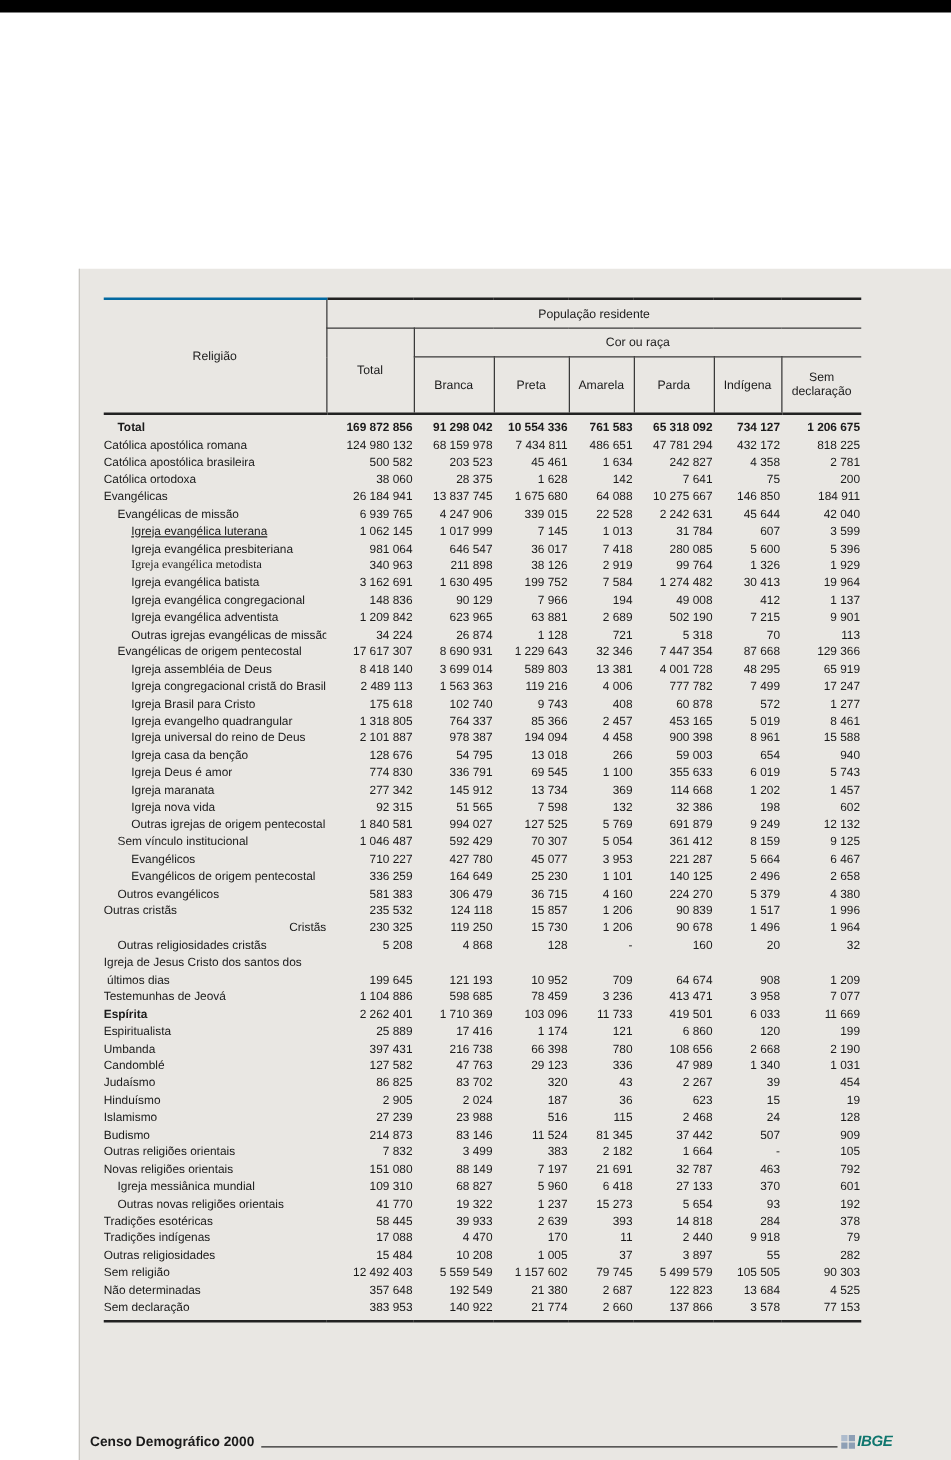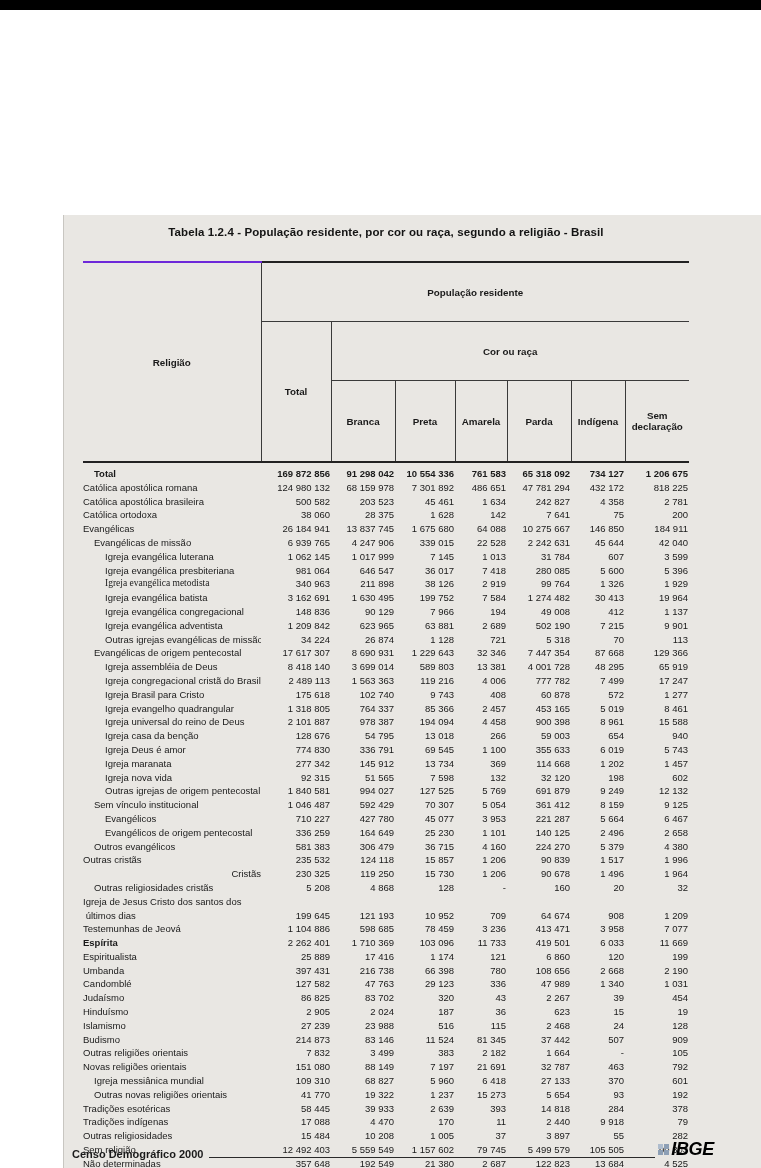--- a/index.html
+++ b/index.html
@@ -31,28 +31,28 @@
     letter-spacing:0.1px;
     color:#141414;
   }
   table.data-table {
     border-collapse:collapse;
     table-layout:fixed;
     margin:23px 0 0 19px;
     width:606px;
   }
   thead th {
-    font-weight:bold;
+    font-weight:normal;
     font-size:9.8px;
     text-align:center;
     vertical-align:middle;
-    padding:20px 1px;
+    padding:2px 1px;
     color:#1a1a1a;
   }
-  .th-religion { border-top:2px solid #6d28d9; border-bottom:2px solid #222; }
+  .th-religion { border-top:2px solid #0369a1; border-bottom:2px solid #222; }
   .th-pop      { border-top:2px solid #222; border-bottom:1px solid #3a3a3a; border-left:1px solid #3a3a3a; height:18px; }
   .th-total    { border-bottom:2px solid #222; border-left:1px solid #3a3a3a; }
   .th-cor      { border-bottom:1px solid #3a3a3a; border-left:1px solid #3a3a3a; height:18px; }
   .race-th     { border-bottom:2px solid #222; border-left:1px solid #3a3a3a; height:40px; }
   tbody td {
     font-size:9.5px;
     line-height:13.8px;
     height:13.8px;
     padding:0;
     vertical-align:bottom;
@@ -80,35 +80,34 @@
     display:inline-grid;
     grid-template-columns:5px 5px;
     grid-template-rows:5px 5px;
     gap:1px;
     margin-right:2px;
   }
   .logo-squares i { display:block; background:#8d9fb5; }
   .logo-squares i:first-child { background:#aebccd; }
   .logo-text {
     font-style:italic; font-weight:bold;
-    font-size:18px; letter-spacing:-0.3px;
-    color:#000000;
+    font-size:12px; letter-spacing:-0.3px;
+    color:#0f766e;
     text-align:right;
   }
   .footer-links { margin-top:3px; font-size:10px; display:flex; }
   .footer-links span { margin-right:17px; }
 </style>
 </head>
 <body>
 
 <div class="black-bar"></div>
 
 <div class="scan-page">
 
-  <div class="doc-title">Tabela 1.2.4 - População residente, por cor ou raça, segundo a religião - Brasil</div>
 
   <table class="data-table">
     <colgroup>
       <col style="width:178px">
         <col style="width:70px">
         <col style="width:64px">
         <col style="width:60px">
       <col style="width:52px">
         <col style="width:64px">
         <col style="width:54px">
@@ -140,21 +139,21 @@
           <td class="num">10 554 336</td>
           <td class="num">761 583</td>
           <td class="num">65 318 092</td>
           <td class="num">734 127</td>
           <td class="num">1 206 675</td>
         </tr>
         <tr>
           <td class="label" style="padding-left: 0px;">Católica apostólica romana</td>
           <td class="num">124 980 132</td>
           <td class="num">68 159 978</td>
-          <td class="num">7 301 892</td>
+          <td class="num">7 434 811</td>
           <td class="num">486 651</td>
           <td class="num">47 781 294</td>
           <td class="num">432 172</td>
           <td class="num">818 225</td>
         </tr>
         <tr>
           <td class="label" style="padding-left: 0px;">Católica apostólica brasileira</td>
           <td class="num">500 582</td>
           <td class="num">203 523</td>
           <td class="num">45 461</td>
@@ -187,21 +186,21 @@
           <td class="label" style="padding-left: 11px;">Evangélicas de missão</td>
           <td class="num">6 939 765</td>
           <td class="num">4 247 906</td>
           <td class="num">339 015</td>
           <td class="num">22 528</td>
           <td class="num">2 242 631</td>
           <td class="num">45 644</td>
           <td class="num">42 040</td>
         </tr>
         <tr>
-          <td class="label" style="padding-left: 22px;">Igreja evangélica luterana</td>
+          <td class="label" style="padding-left: 22px; text-decoration: underline;">Igreja evangélica luterana</td>
           <td class="num">1 062 145</td>
           <td class="num">1 017 999</td>
           <td class="num">7 145</td>
           <td class="num">1 013</td>
           <td class="num">31 784</td>
           <td class="num">607</td>
           <td class="num">3 599</td>
         </tr>
         <tr>
           <td class="label" style="padding-left: 22px;">Igreja evangélica presbiteriana</td>
@@ -352,21 +351,21 @@
           <td class="num">114 668</td>
           <td class="num">1 202</td>
           <td class="num">1 457</td>
         </tr>
         <tr>
           <td class="label" style="padding-left: 22px;">Igreja nova vida</td>
           <td class="num">92 315</td>
           <td class="num">51 565</td>
           <td class="num">7 598</td>
           <td class="num">132</td>
-          <td class="num">32 120</td>
+          <td class="num">32 386</td>
           <td class="num">198</td>
           <td class="num">602</td>
         </tr>
         <tr>
           <td class="label" style="padding-left: 22px;">Outras igrejas de origem pentecostal</td>
           <td class="num">1 840 581</td>
           <td class="num">994 027</td>
           <td class="num">127 525</td>
           <td class="num">5 769</td>
           <td class="num">691 879</td>

